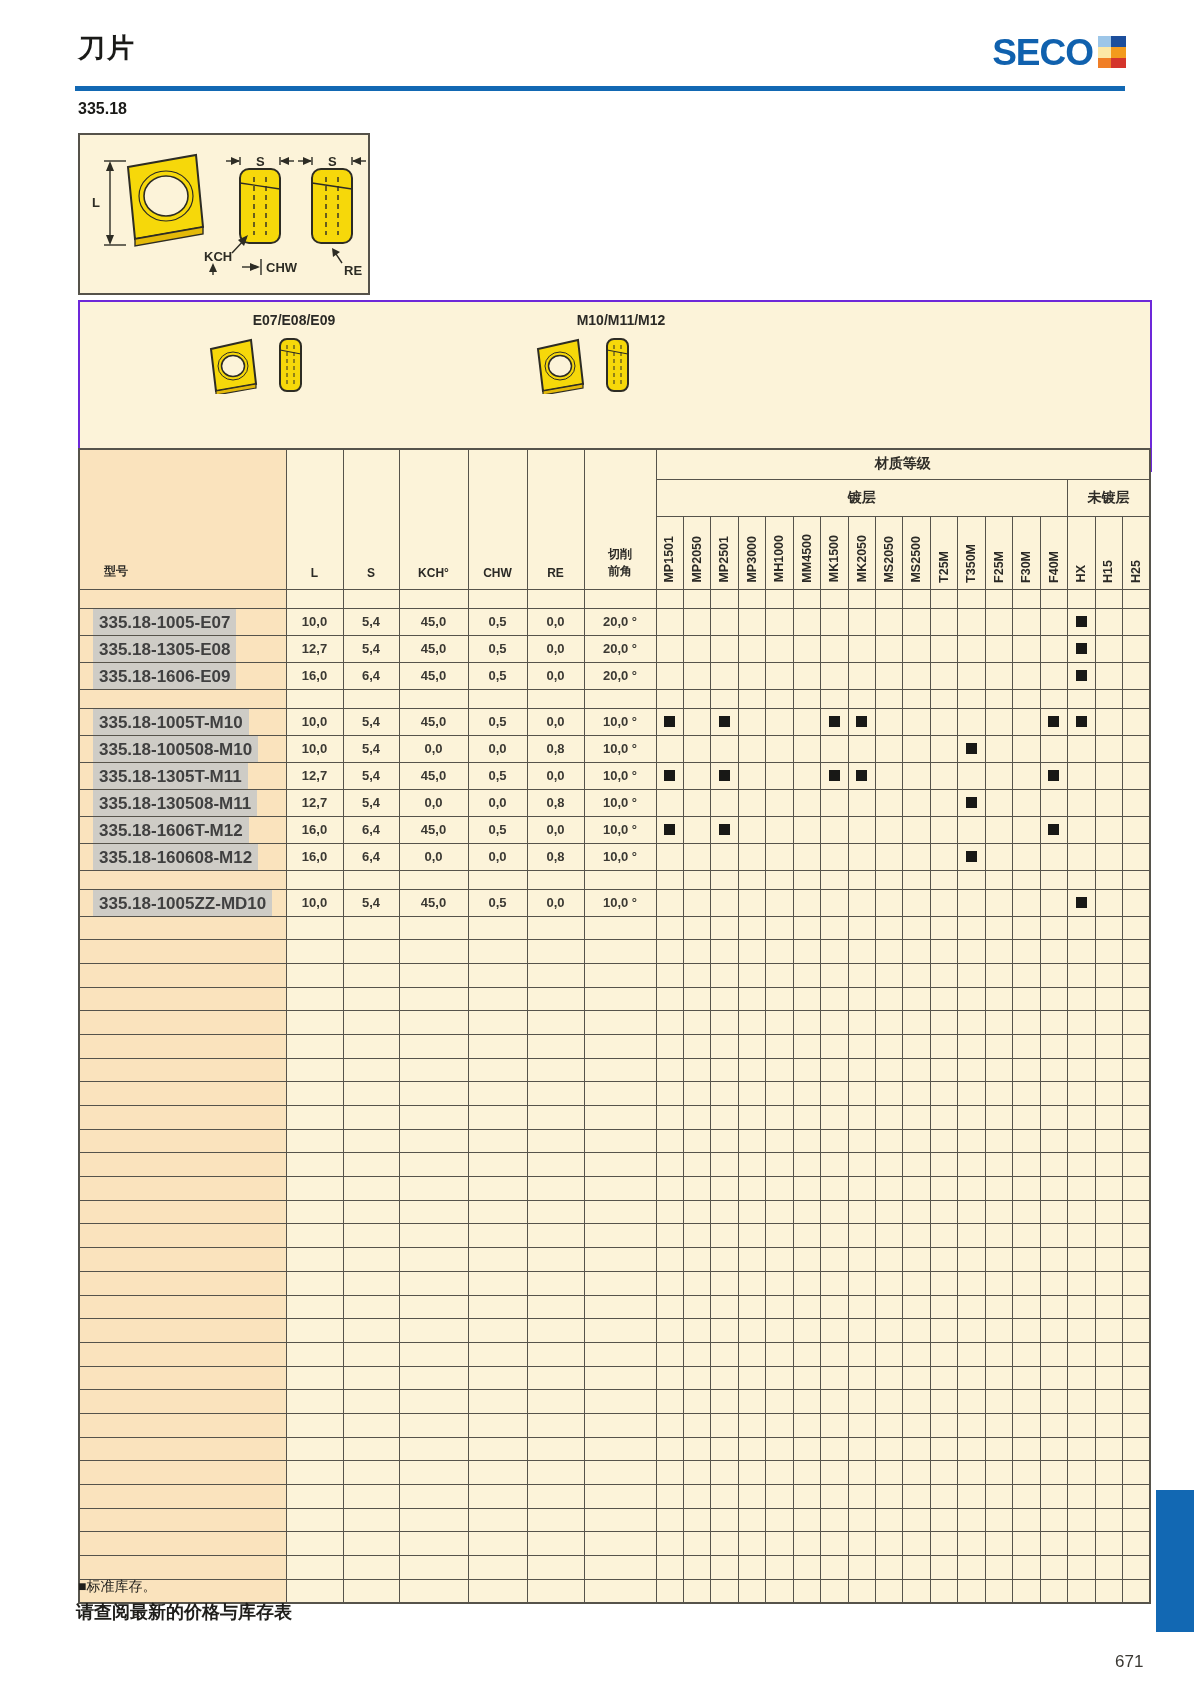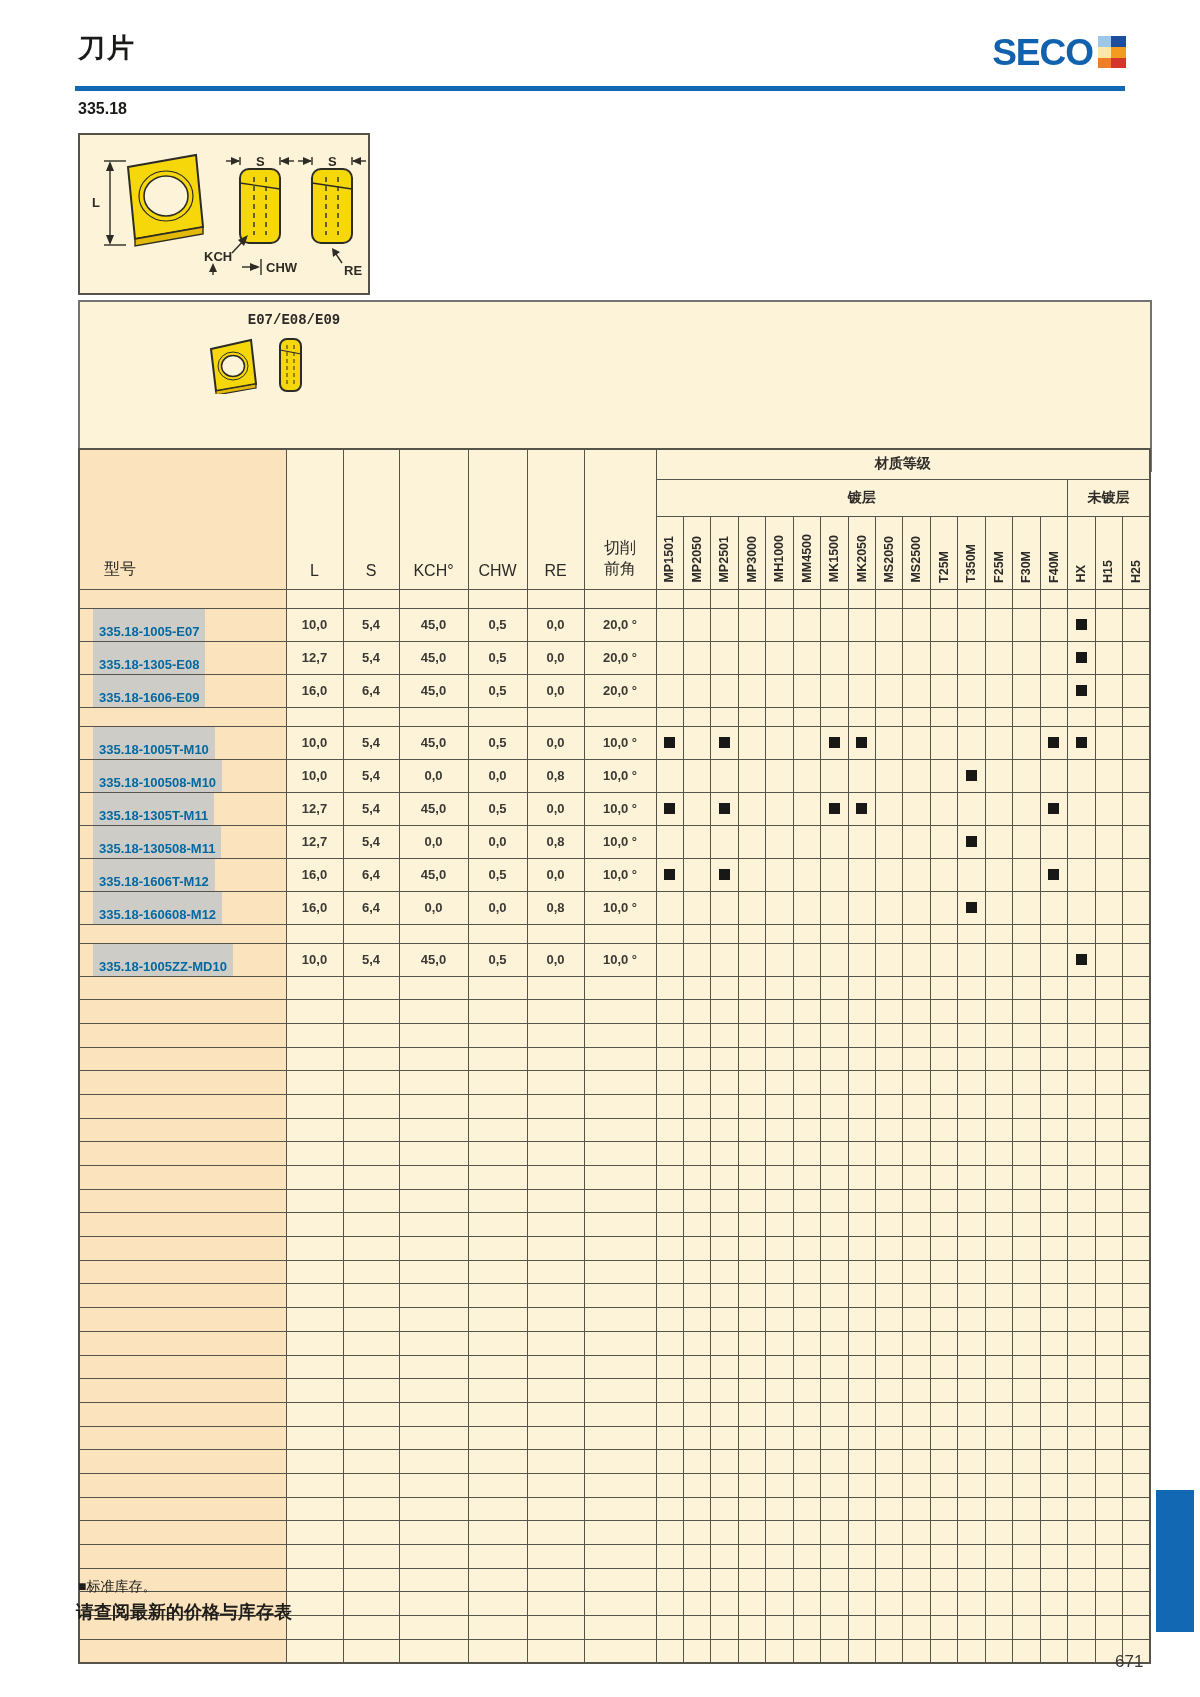--- a/index.html
+++ b/index.html
@@ -16,36 +16,36 @@
   .seco-text{font-size:37px;font-weight:bold;color:#1061ae;letter-spacing:-1px;line-height:34px;}
   .seco-mark{width:30px;height:32px;margin-left:5px;display:grid;grid-template-columns:13px 15px;grid-template-rows:11px 11px 10px;}
   .seco-mark span{display:block;}
   .blue-rule{position:absolute;left:75px;top:86px;width:1050px;height:5px;background:#1268b3;}
   .section-label{position:absolute;left:78px;top:100px;font-size:16px;font-weight:bold;color:#1a1a18;}
 
   
   .diagram-box{position:absolute;left:78px;top:133px;width:292px;height:162px;background:#fcf3d9;border:2px solid#55524a;}
 
   
-  .variants-strip{position:absolute;left:78px;top:300px;width:1074px;height:172px;background:#fcf3d9;border:2px solid #737373;font-family:Liberation Mono, monospace;}
+  .variants-strip{position:absolute;left:78px;top:300px;width:1074px;height:172px;background:#fcf3d9;border:2px solid #6d28d9;}
   .variant-group{position:absolute;top:10px;width:240px;text-align:center;}
   .variant-label{font-size:14px;font-weight:bold;color:#2b2a26;margin-bottom:8px;}
   .variant-imgs{display:flex;justify-content:center;align-items:flex-end;gap:16px;margin-right:80px;}
 
   
   .main-table{position:absolute;left:78px;top:448px;width:1073px;border-collapse:collapse;table-layout:fixed;}
   .main-table th,.main-table td{border:1px solid #56534b;padding:0;background:#fcf3d9;overflow:hidden;}
   .main-table{border:2px solid #56534b;}
-  th.left-head{vertical-align:bottom;font-size:16px;font-weight:normal;color:#2b2a26;padding-bottom:9px;margin-top:16px;}
+  th.left-head{vertical-align:bottom;font-size:12px;font-weight:bold;color:#2b2a26;padding-bottom:9px;margin-top:16px;}
   th.model-head{text-align:left;padding-left:24px;background:#fae3bd;}
   th.group-head{font-size:14px;font-weight:bold;vertical-align:middle;text-align:center;}
   .grade-th{vertical-align:bottom;text-align:center;}
   .vert{writing-mode:vertical-rl;transform:rotate(180deg);font-size:12.5px;font-weight:bold;color:#2b2a26;margin:0 auto 6px auto;line-height:1;}
   td.model-cell{background:#fae3bd;text-align:left;vertical-align:middle;}
-  .model-chip{display:inline-block;background:#ceccc6;color:#0369a1;font-size:13px;font-weight:bold;padding:15px 6px 2px 6px;margin-left:13px;white-space:nowrap;}
+  .model-chip{display:inline-block;background:#ceccc6;color:#404040;font-size:17px;font-weight:bold;padding:4px 6px 2px 6px;margin-left:13px;white-space:nowrap;}
   td.num-cell{text-align:center;vertical-align:middle;font-size:13px;font-weight:bold;color:#3b3933;}
   td.grade-cell{text-align:center;vertical-align:middle;}
   .marker{display:inline-block;width:11px;height:11px;background:#181816;}
   tr.data-row{height:24px;}
   tr.spacer-row{height:19px;}
   tr.empty-row{height:23.7px;}
 
   
   .footnote-1{position:absolute;left:78px;top:1578px;font-size:14px;color:#1f1e1b;}
   .footnote-2{position:absolute;left:76px;top:1600px;font-size:18px;font-weight:bold;color:#1f1e1b;}
@@ -127,20 +127,37 @@
 
     <line class="ln" x1="262" y1="128" x2="254" y2="116"></line>
     <polygon points="252,113 253,122 260,117" fill="#2d2c24"></polygon>
     <text class="dim-text" x="264" y="140">RE</text>
   </svg>
 </div>
 
 <div class="variants-strip">
   <div class="variant-group" style="left:94px">
     <div class="variant-label">E07/E08/E09</div>
+    <div class="variant-imgs">
+        <svg width="56" height="58" viewBox="0 0 56 58">
+          <polygon points="6,13 46,4 51,48 11,55" fill="#f6d80a" stroke="#2d2c24" stroke-width="2"></polygon>
+          <polygon points="11,55 51,48 51,52 11,59" fill="#e3b909" stroke="#2d2c24" stroke-width="1.2"></polygon>
+          <ellipse cx="28" cy="30" rx="15" ry="14" fill="none" stroke="#2d2c24" stroke-width="1"></ellipse>
+          <ellipse cx="28" cy="30" rx="11.5" ry="10.5" fill="#fcf3d9" stroke="#2d2c24" stroke-width="1.5"></ellipse>
+        </svg>
+        <svg width="27" height="58" viewBox="0 0 27 58">
+          <rect x="3" y="3" width="21" height="52" rx="7" fill="#f6d80a" stroke="#2d2c24" stroke-width="2"></rect>
+          <line x1="10" y1="9" x2="10" y2="49" stroke="#2d2c24" stroke-width="1" stroke-dasharray="4,3"></line>
+          <line x1="17" y1="9" x2="17" y2="49" stroke="#2d2c24" stroke-width="1" stroke-dasharray="4,3"></line>
+          <line x1="3" y1="14" x2="24" y2="18" stroke="#2d2c24" stroke-width="1.2"></line>
+        </svg>
+      </div>
+  </div>
+  <div class="variant-group" style="left:421px">
+    <div class="variant-label">M10/M11/M12</div>
     <div class="variant-imgs">
         <svg width="56" height="58" viewBox="0 0 56 58">
           <polygon points="6,13 46,4 51,48 11,55" fill="#f6d80a" stroke="#2d2c24" stroke-width="2"></polygon>
           <polygon points="11,55 51,48 51,52 11,59" fill="#e3b909" stroke="#2d2c24" stroke-width="1.2"></polygon>
           <ellipse cx="28" cy="30" rx="15" ry="14" fill="none" stroke="#2d2c24" stroke-width="1"></ellipse>
           <ellipse cx="28" cy="30" rx="11.5" ry="10.5" fill="#fcf3d9" stroke="#2d2c24" stroke-width="1.5"></ellipse>
         </svg>
         <svg width="27" height="58" viewBox="0 0 27 58">
           <rect x="3" y="3" width="21" height="52" rx="7" fill="#f6d80a" stroke="#2d2c24" stroke-width="2"></rect>
           <line x1="10" y1="9" x2="10" y2="49" stroke="#2d2c24" stroke-width="1" stroke-dasharray="4,3"></line>

